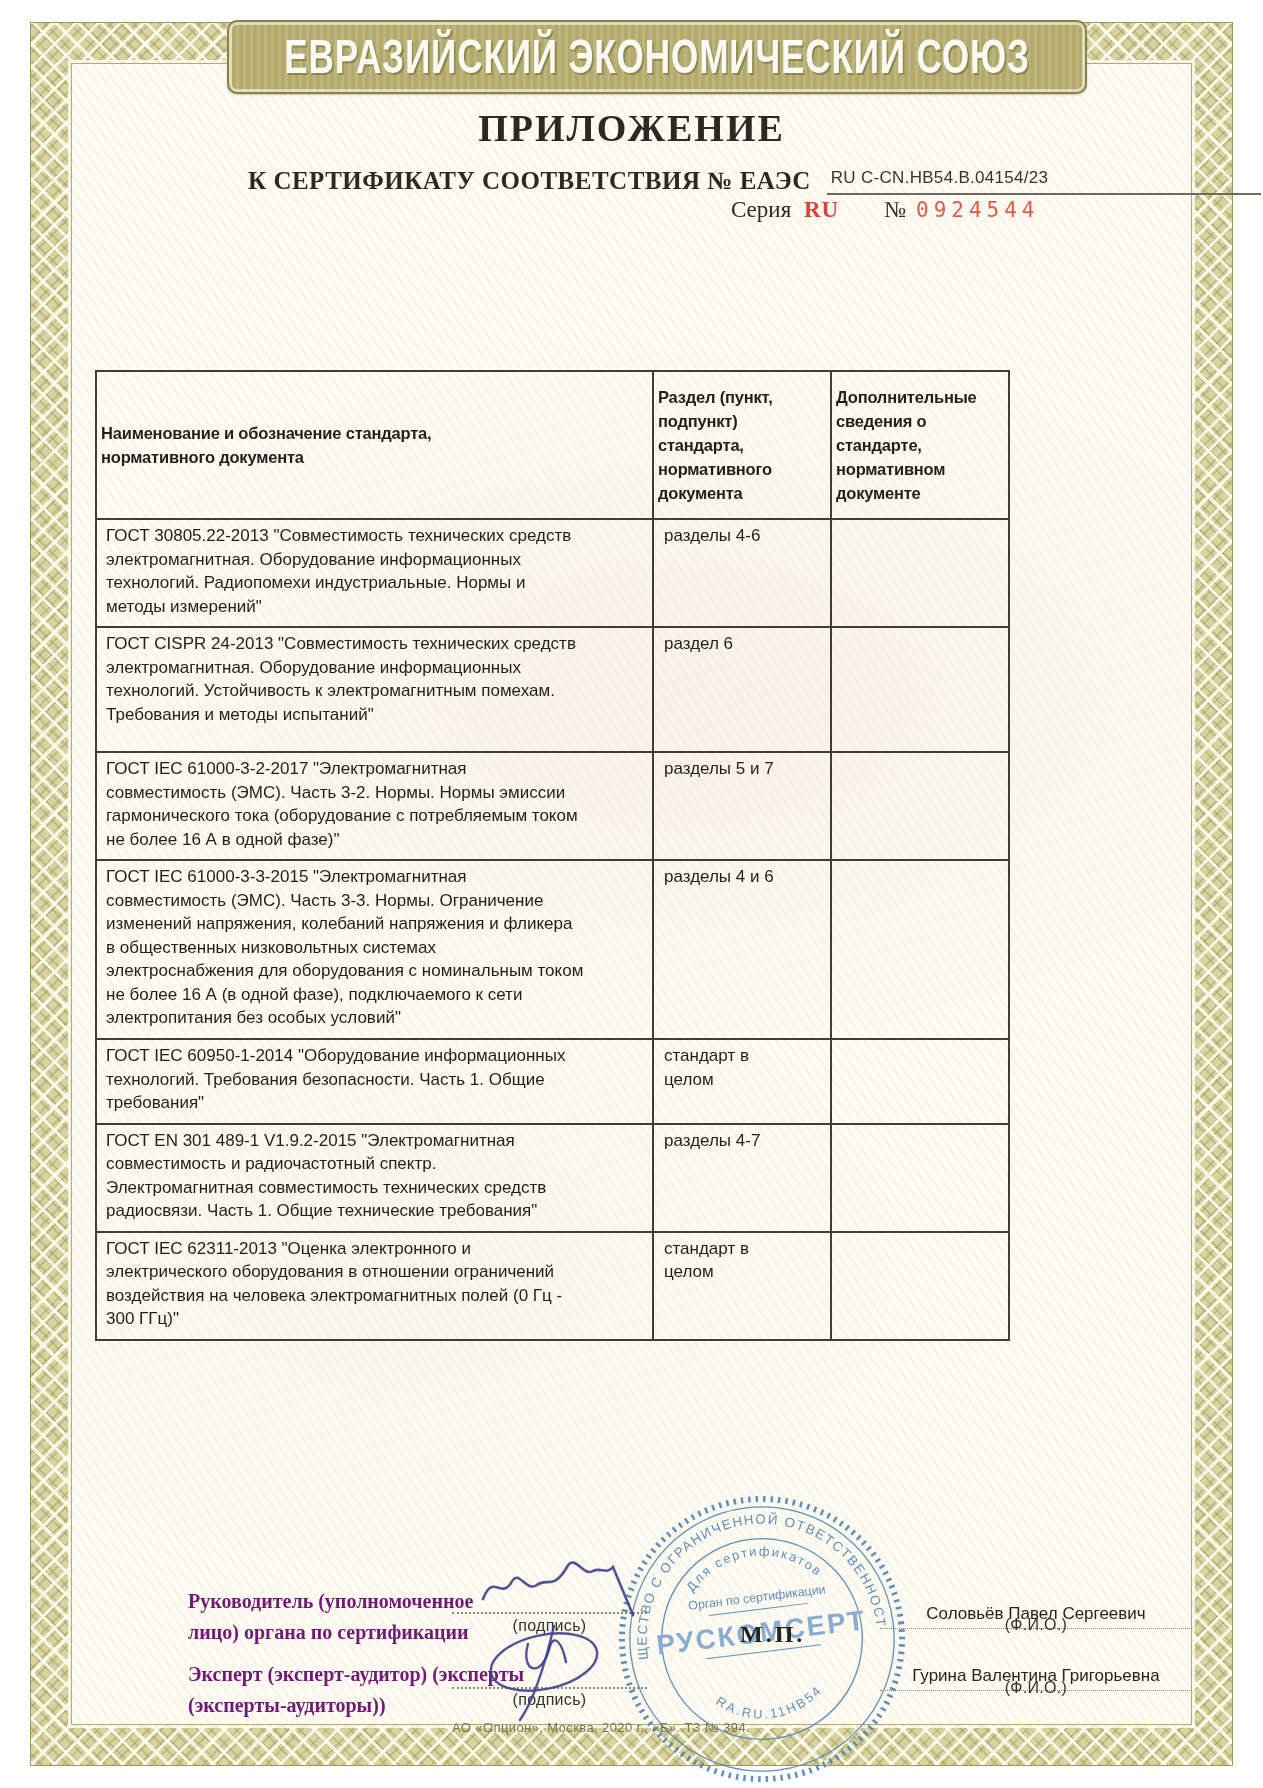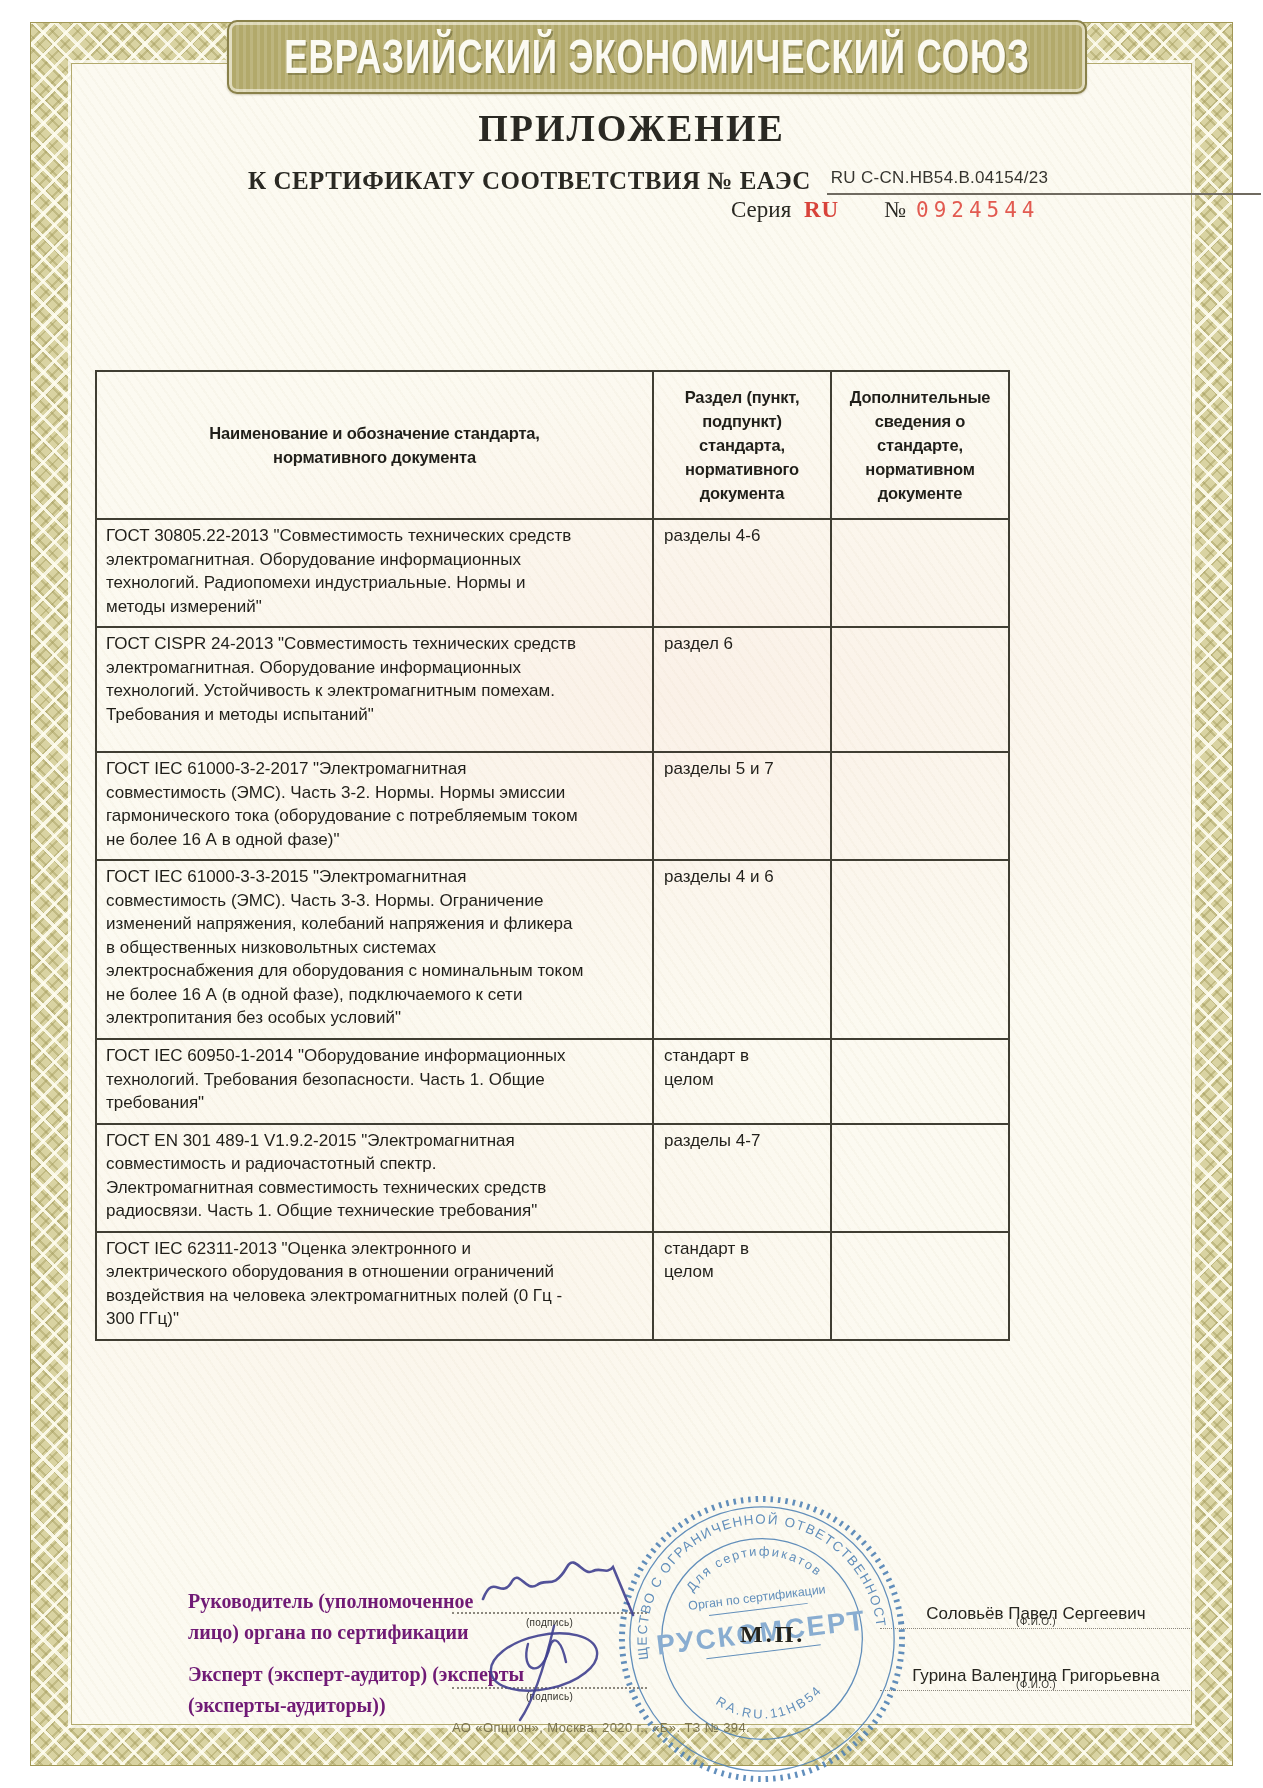--- a/index.html
+++ b/index.html
@@ -69,21 +69,21 @@
   }
   .intro{position:absolute;top:247px;left:0;width:100%;text-align:center;font-size:17px;line-height:33px;color:#23221c;}
   
   .std-table{
     position:absolute;left:95px;top:370px;width:913px;
     border-collapse:collapse;table-layout:fixed;font-size:17px;color:#201f1a;
   }
   .std-table th,.std-table td{border:2px solid #403e33;}
   .std-table thead tr{height:148px;}
   .std-table th{
-    text-align:center;vertical-align:middle;font-weight:bold;font-size:16.5px;
+    text-align:left;vertical-align:middle;font-weight:bold;font-size:16.5px;
     line-height:24px;white-space:pre-line;padding:6px 4px;letter-spacing:-.2px;
   }
   .std-table td{vertical-align:top;text-align:left;line-height:23.5px;}
   td.cell-name{padding:4px 68px 8px 9px;}
   td.cell-section{padding:4px 8px 8px 10px;white-space:pre-line;}
   td.cell-info{padding:4px 8px;}
   tbody tr:nth-child(1){height:105px;}
   tbody tr:nth-child(2){height:125px;}
   tbody tr:nth-child(3){height:100px;}
   tbody tr:nth-child(4){height:179px;}
@@ -93,21 +93,21 @@
   
   .role{
     position:absolute;font-family:"Liberation Serif",serif;font-size:20px;
     font-weight:bold;line-height:31px;color:#701a75;
   }
   .role-head{left:188px;top:1586px;width:335px;}
   .role-expert{left:188px;top:1659px;width:350px;}
   .sig-line{position:absolute;border-bottom:2px dotted #8b877d;}
   .sig-line-head{left:452px;top:1568px;width:195px;height:44px;}
   .sig-line-expert{left:452px;top:1643px;width:195px;height:44px;}
-  .caption{position:absolute;font-size:10px;color:#33322c;text-align:center;letter-spacing:.3px;}
+  .caption{position:absolute;font-size:16px;color:#33322c;text-align:center;letter-spacing:.3px;}
   .caption-sign-head{left:452px;top:1617px;width:195px;}
   .caption-sign-expert{left:452px;top:1691px;width:195px;}
   .fio-name{
     position:absolute;left:880px;width:312px;text-align:center;font-size:17px;color:#26251f;
     border-bottom:1.5px dotted #8b877d;padding-bottom:4px;white-space:nowrap;margin-top:16px;
   }
   .fio-name-head{top:1588px;}
   .fio-name-expert{top:1650px;}
   .caption-fio-head{left:880px;top:1616px;width:312px;}
   .caption-fio-expert{left:880px;top:1679px;width:312px;}

